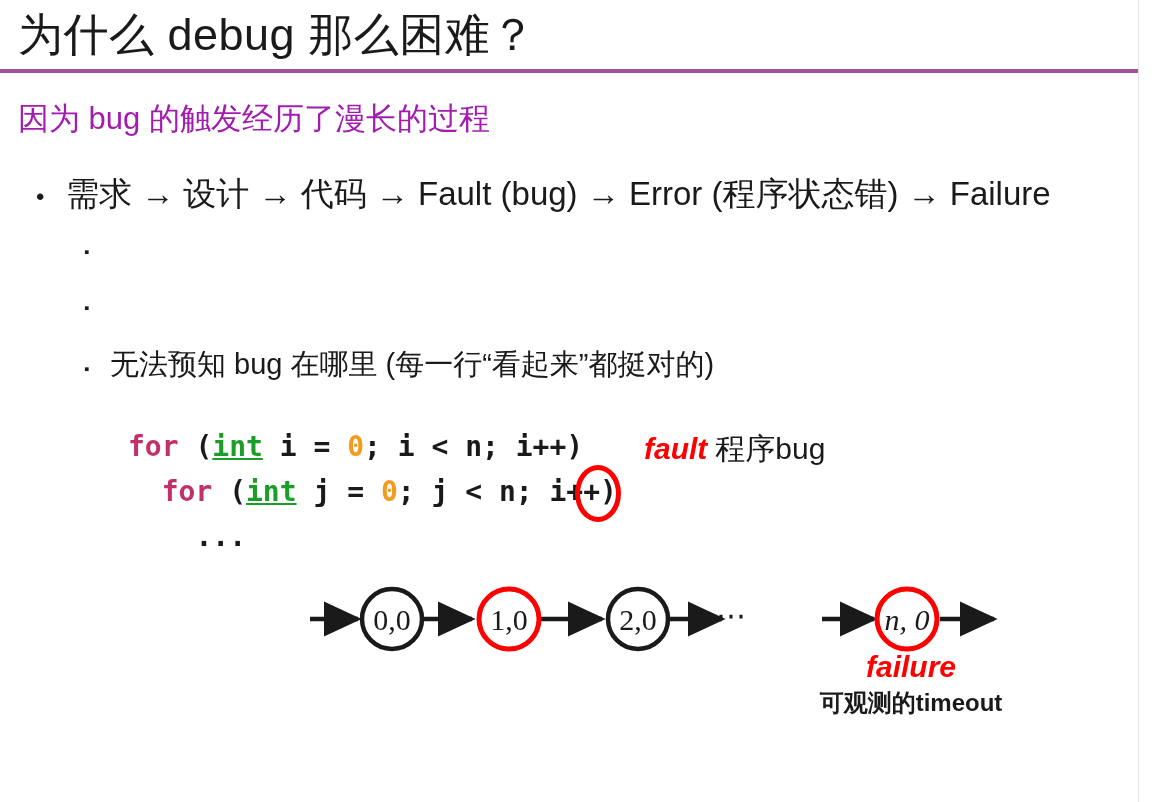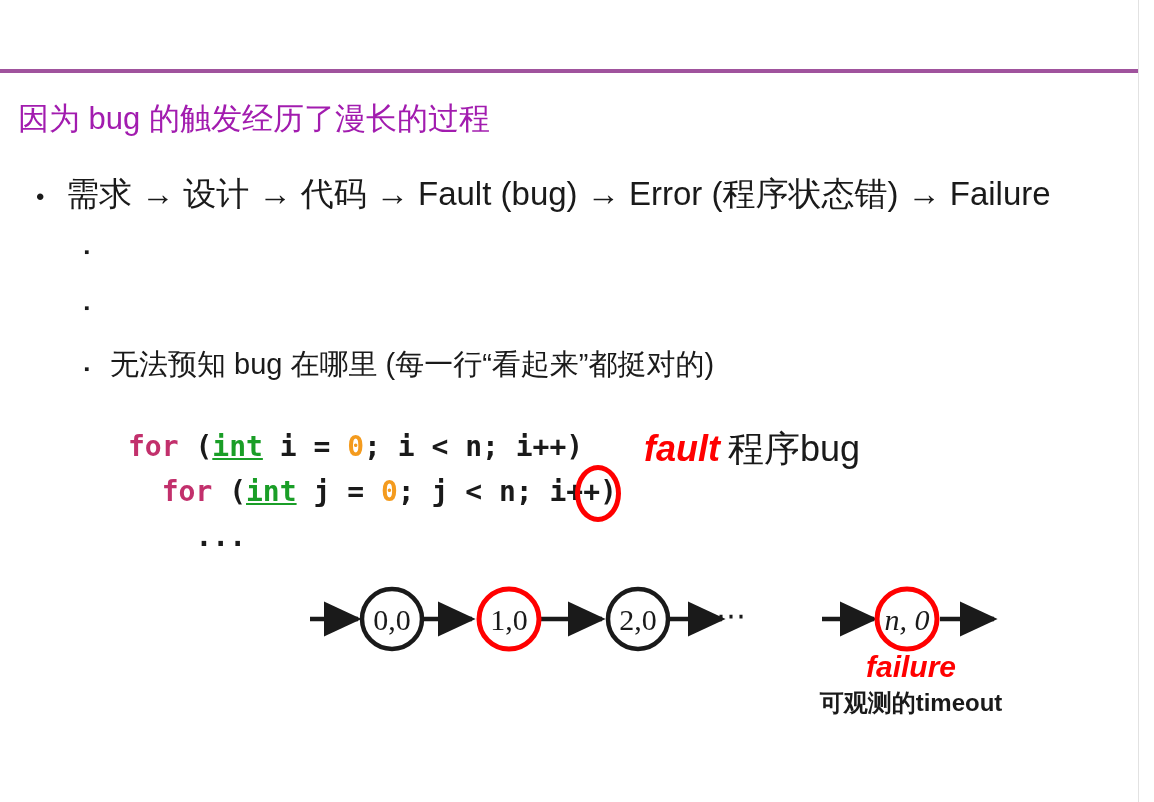--- a/index.html
+++ b/index.html
@@ -117,21 +117,21 @@
     color: #1a1a1a;
   }
   .code .kw  { color: #c2306c; }
   .code .ty  { color: #1a9e27; text-decoration: underline; }
   .code .num { color: #f49b1e; }
 
   .code-annot {
     position: absolute;
     left: 644px;
     top: 428px;
-    font-size: 36px;
+    font-size: 30px;
     line-height: 42px;
     white-space: nowrap;
   }
   .code-annot .fault {
     color: #ff0000;
     font-weight: bold;
     font-style: italic;
     font-family: "Liberation Sans", sans-serif;
   }
   .code-annot .cn {
@@ -197,20 +197,21 @@
     font-family: "Liberation Sans", sans-serif;
   }
 </style>
 </head>
 <body>
 
 <div class="slide">
 
   <div class="slide-edge-right"></div>
 
+  <div class="title">为什么 debug 那么困难？</div>
   <div class="title-rule"></div>
 
   <div class="lead">因为 bug 的触发经历了漫长的过程</div>
 
   <div class="bullet-l1">
     <span class="marker">•</span>
     <span>需求 → 设计 → 代码 → Fault (bug) → Error (程序状态错) → Failure</span>
   </div>
 
   <div class="bullet-l2 b2-a">

